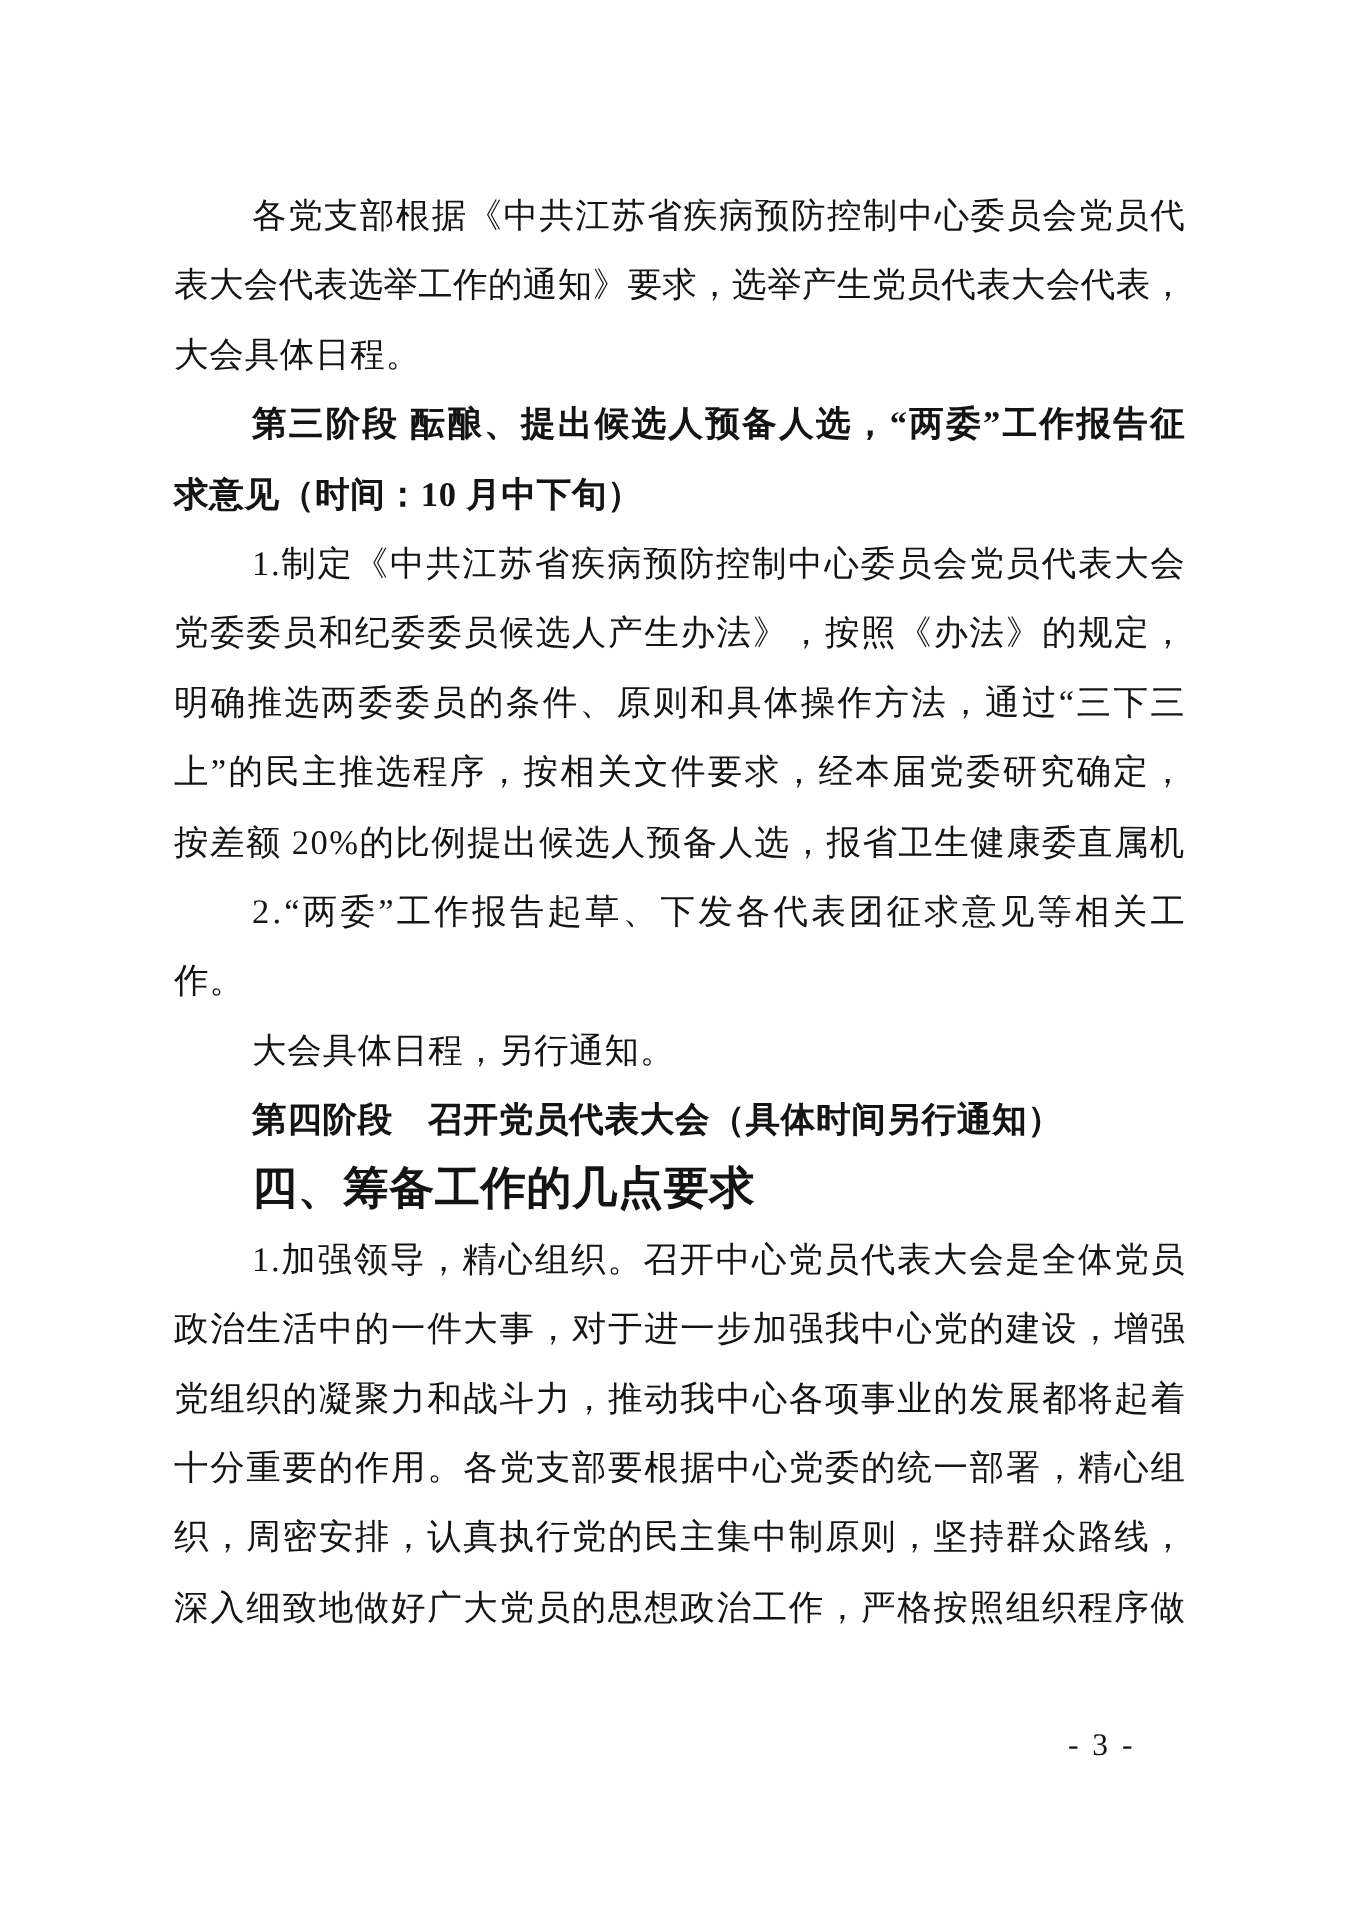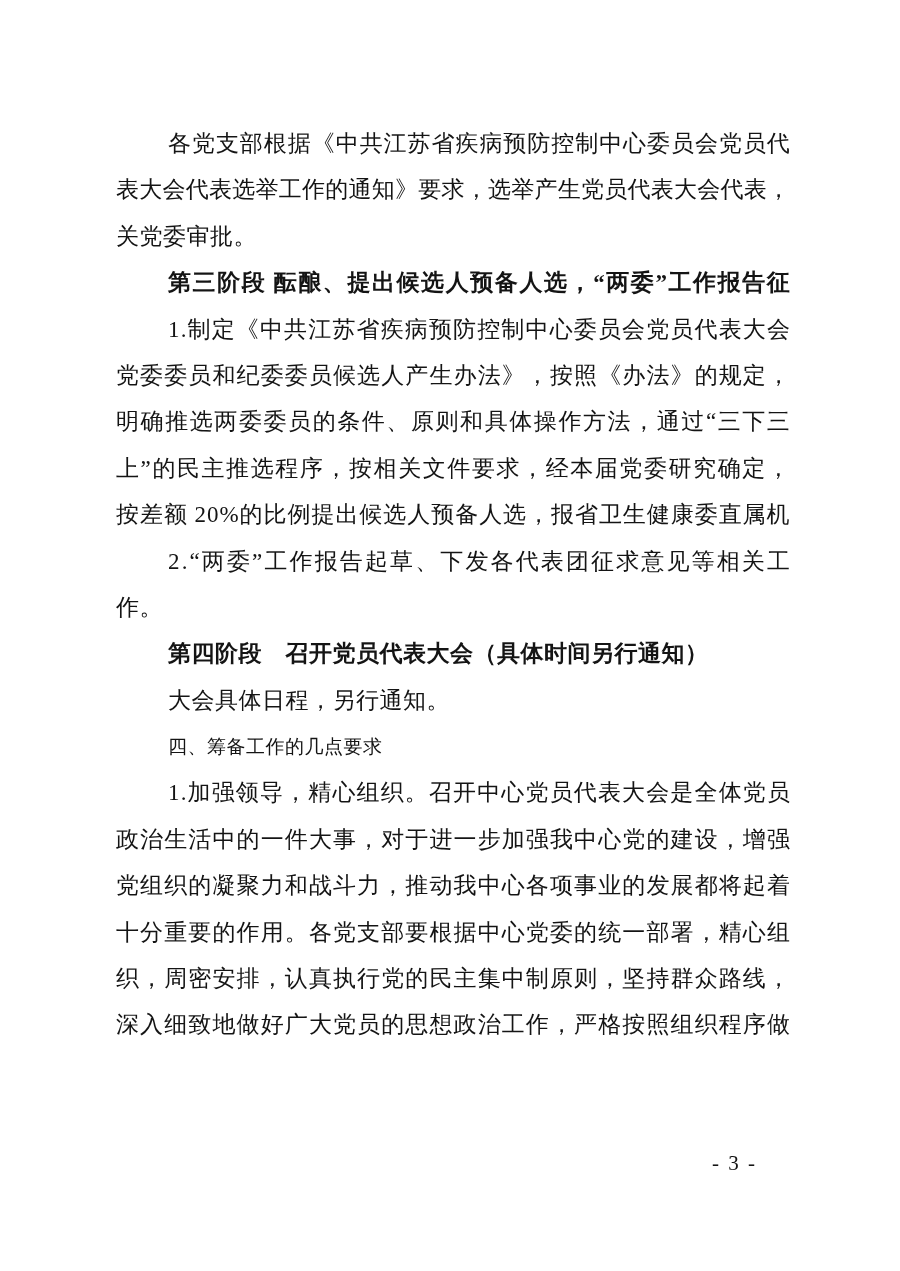--- a/index.html
+++ b/index.html
@@ -33,22 +33,22 @@
   .jf {
     display: flex;
     justify-content: space-between;
     align-items: center;
     letter-spacing: 0;
   }
   .indent { padding-left: 52px; }
   .bold { font-weight: bold; }
   .heading {
     font-family: "Liberation Sans", "DejaVu Sans", sans-serif;
-    font-weight: normal;
-    font-size: 19px;
+    font-weight: bold;
+    font-size: 30px;
   }
   .page-number {
     position: absolute;
     top: 1147px;
     right: 143px;
     height: 32px;
     line-height: 32px;
     font-size: 21px;
     letter-spacing: 2px;
     color: #141414;
@@ -111,21 +111,21 @@
         <span>党</span>
         <span>员</span>
         <span>代</span>
         <span>表</span>
         <span>大</span>
         <span>会</span>
         <span>代</span>
         <span>表</span>
         <span>，</span>
       </div>
-    <div class="line">关党委审批。</div>
+    <div class="line">大会具体日程。</div>
     <div class="line jf indent bold">
         <span>第</span>
         <span>三</span>
         <span>阶</span>
         <span>段</span>
         <span>&nbsp;</span>
         <span>酝</span>
         <span>酿</span>
         <span>、</span>
         <span>提</span>
@@ -141,20 +141,21 @@
         <span>“</span>
         <span>两</span>
         <span>委</span>
         <span>”</span>
         <span>工</span>
         <span>作</span>
         <span>报</span>
         <span>告</span>
         <span>征</span>
       </div>
+    <div class="line bold">求意见（时间：10 月中下旬）</div>
     <div class="line jf indent">
         <span>1</span>
         <span>.</span>
         <span>制</span>
         <span>定</span>
         <span>《</span>
         <span>中</span>
         <span>共</span>
         <span>江</span>
         <span>苏</span>
@@ -322,22 +323,22 @@
         <span>征</span>
         <span>求</span>
         <span>意</span>
         <span>见</span>
         <span>等</span>
         <span>相</span>
         <span>关</span>
         <span>工</span>
       </div>
     <div class="line">作。</div>
+    <div class="line indent">大会具体日程，另行通知。</div>
     <div class="line indent bold">第四阶段　召开党员代表大会（具体时间另行通知）</div>
-    <div class="line indent">大会具体日程，另行通知。</div>
     <div class="line indent heading">四、筹备工作的几点要求</div>
     <div class="line jf indent">
         <span>1</span>
         <span>.</span>
         <span>加</span>
         <span>强</span>
         <span>领</span>
         <span>导</span>
         <span>，</span>
         <span>精</span>

